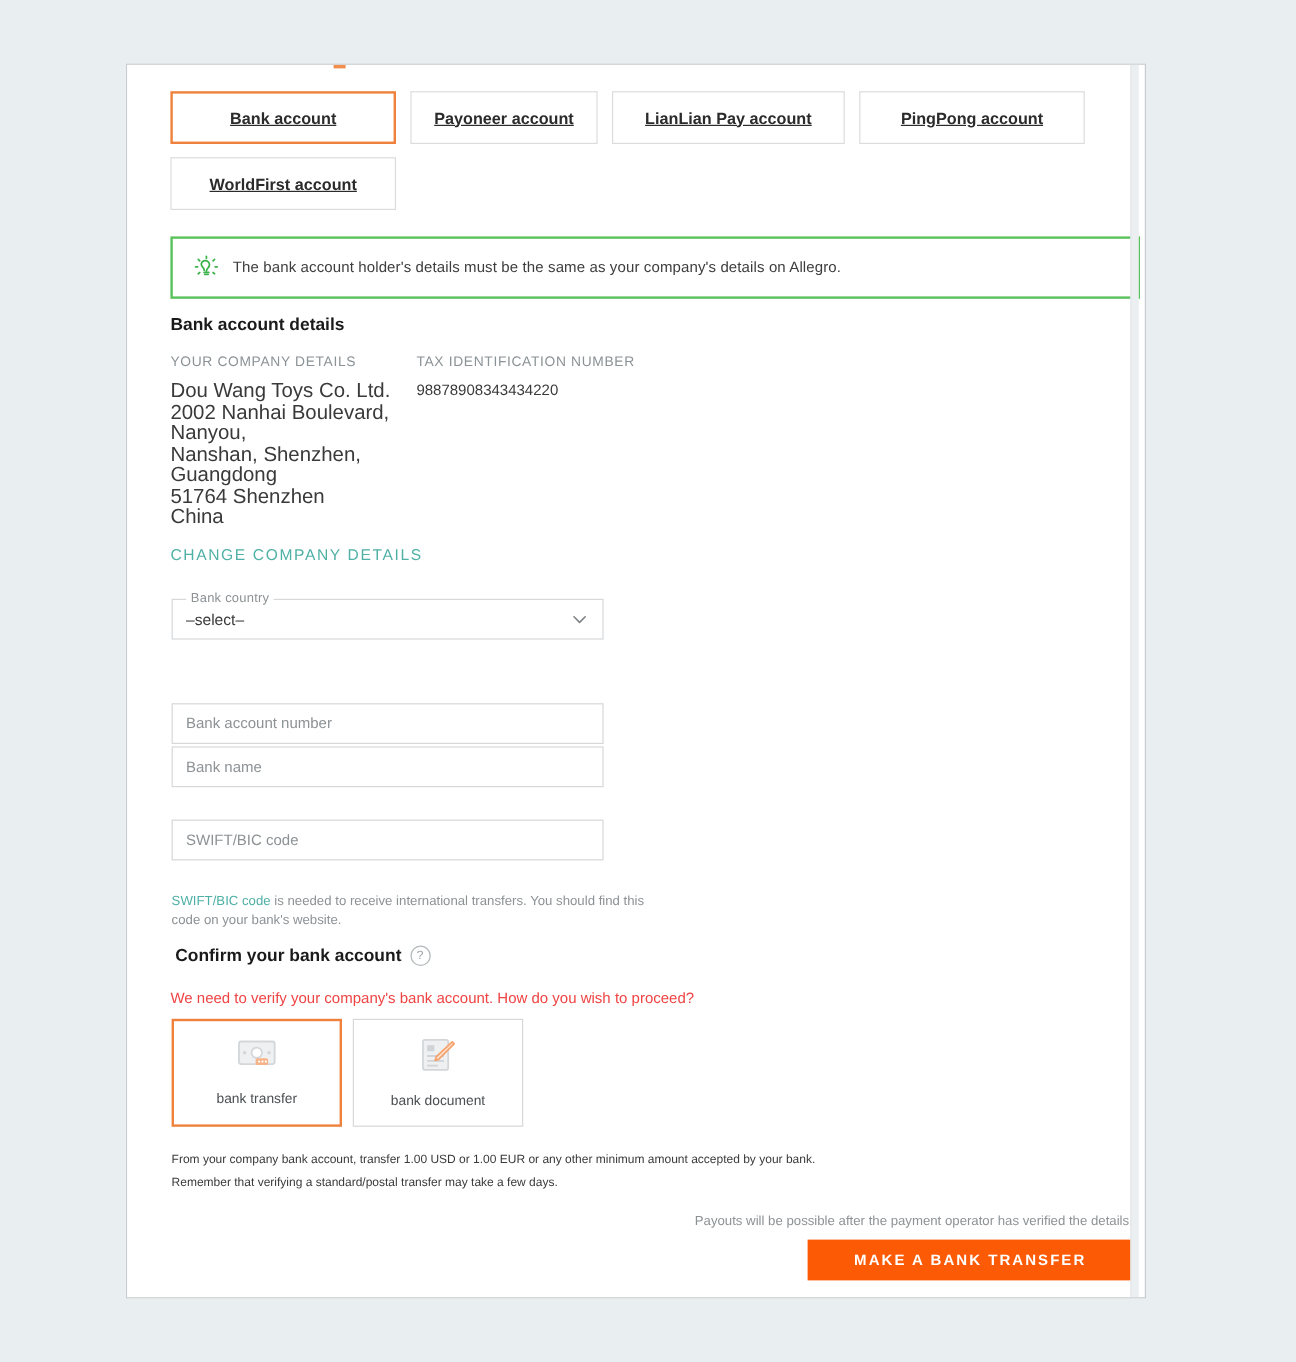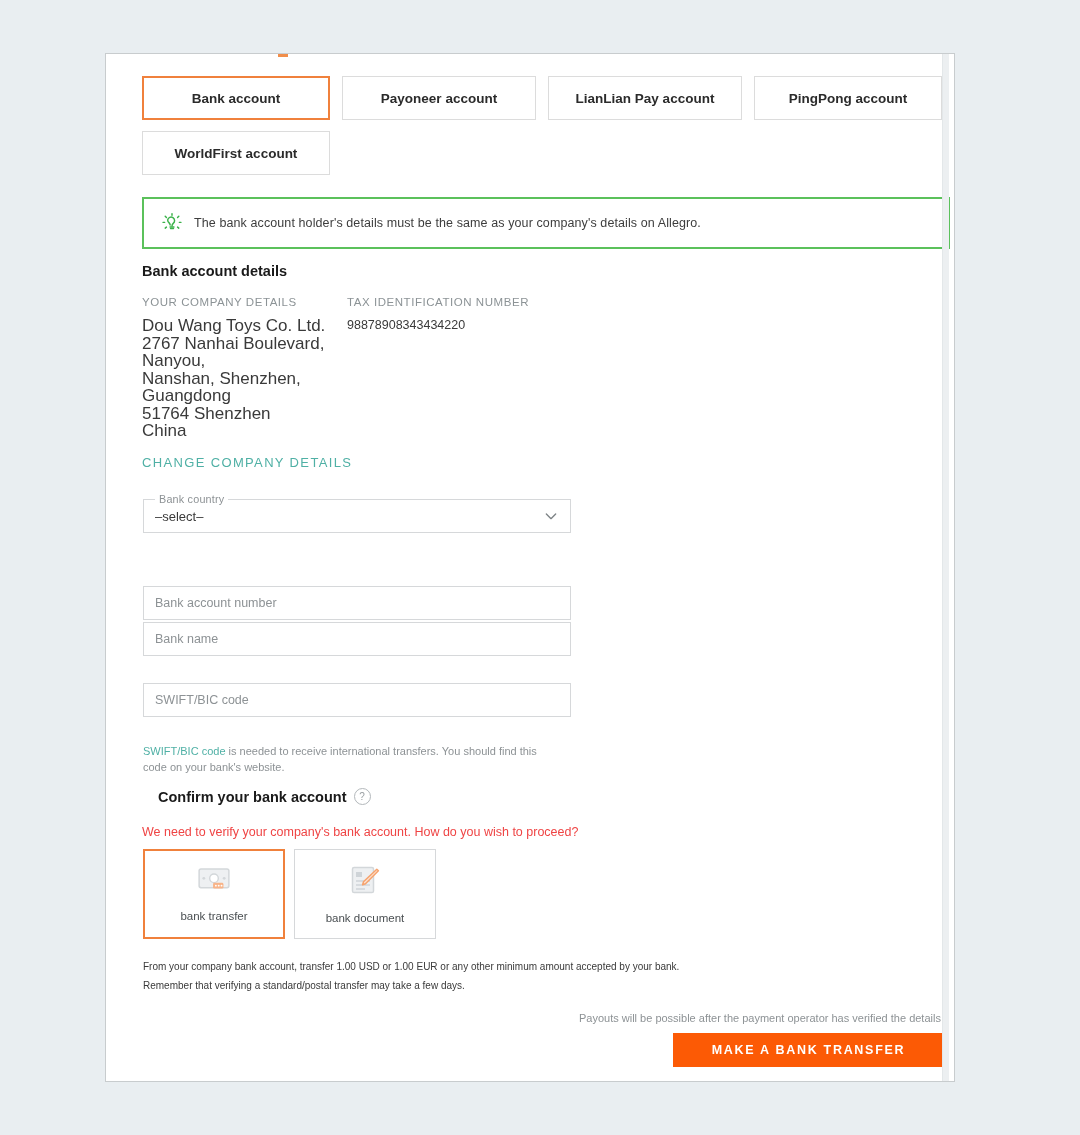--- a/index.html
+++ b/index.html
@@ -100,23 +100,24 @@
     display: flex;
     align-items: center;
     justify-content: center;
     font-size: 13.5px;
     font-weight: bold;
     color: #2b2b2b;
     padding: 0 18px;
     box-sizing: border-box;
     cursor: pointer;
     white-space: nowrap;
+    text-decoration: underline;
   }
   .tab.w1 { width: 188px; }
-  .tab.w2 { width: 194px; }
+  .tab.w2 { width: 156px; }
   .tab.w3 { width: 194px; }
   .tab.w4 { width: 188px; }
   .tab.active {
     border: 2px solid #f0813c;
   }
 
   
   .hint {
     position: absolute;
     left: 0;
@@ -186,21 +187,21 @@
     letter-spacing: 1.35px;
     cursor: pointer;
     font-weight: 400;
     margin-top: 28px;
   }
 
   
   .field {
     position: absolute;
     left: 1px;
-    width: 428px;
+    width: 360px;
     height: 34px;
     border: 1px solid #d6d8da;
     box-sizing: border-box;
     background: #fff;
     display: flex;
     align-items: center;
     padding: 0 11px;
     font-size: 12.5px;
     color: #8d9295;
     cursor: text;
@@ -242,21 +243,21 @@
     line-height: 15.5px;
   }
   .helper a {
     color: #4fb0a5;
     text-decoration: none;
     cursor: pointer;
   }
 
   
   #confirm-title {
-    left: 16px;
+    left: 4px;
     top: 734px;
     display: flex;
     align-items: center;
     gap: 7px;
   }
   .q-icon {
     width: 15px;
     height: 15px;
     border-radius: 50%;
     border: 1px solid #b3b8bb;
@@ -392,21 +393,21 @@
           </div>
           <div class="hint-text">The bank account holder's details must be the same as your company's details on Allegro.</div>
         </div>
 
         <div class="section-title" id="bank-details-title">Bank account details</div>
 
         <div class="details">
           <div class="col-company">
             <div class="det-label">YOUR COMPANY DETAILS</div>
             <div class="det-line">Dou Wang Toys Co. Ltd.</div>
-            <div class="det-line">2767 Nanhai Boulevard, Nanyou,</div>
+            <div class="det-line">2002 Nanhai Boulevard, Nanyou,</div>
             <div class="det-line">Nanshan, Shenzhen, Guangdong</div>
             <div class="det-line">51764 Shenzhen</div>
             <div class="det-line">China</div>
           </div>
           <div class="col-tax">
             <div class="det-label">TAX IDENTIFICATION NUMBER</div>
             <div class="det-value">98878908343434220</div>
           </div>
         </div>
 

